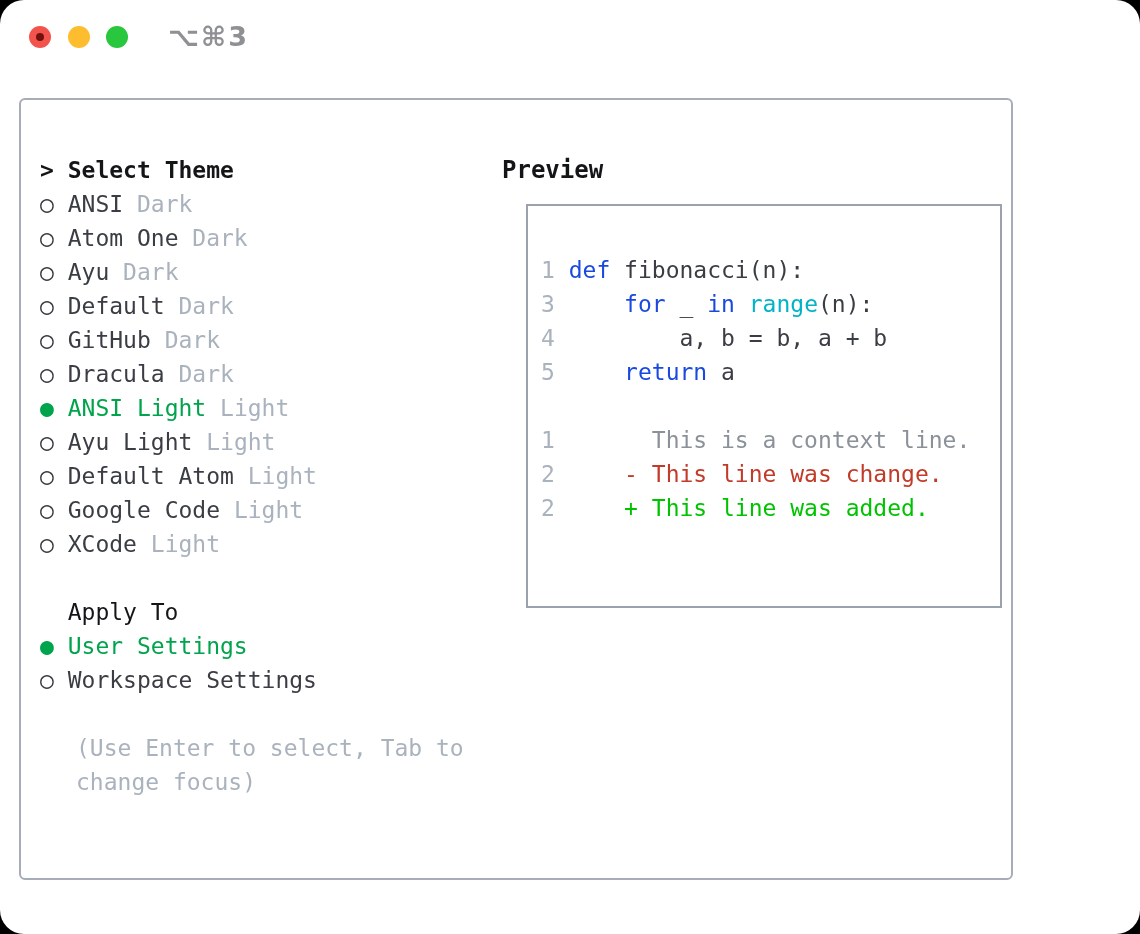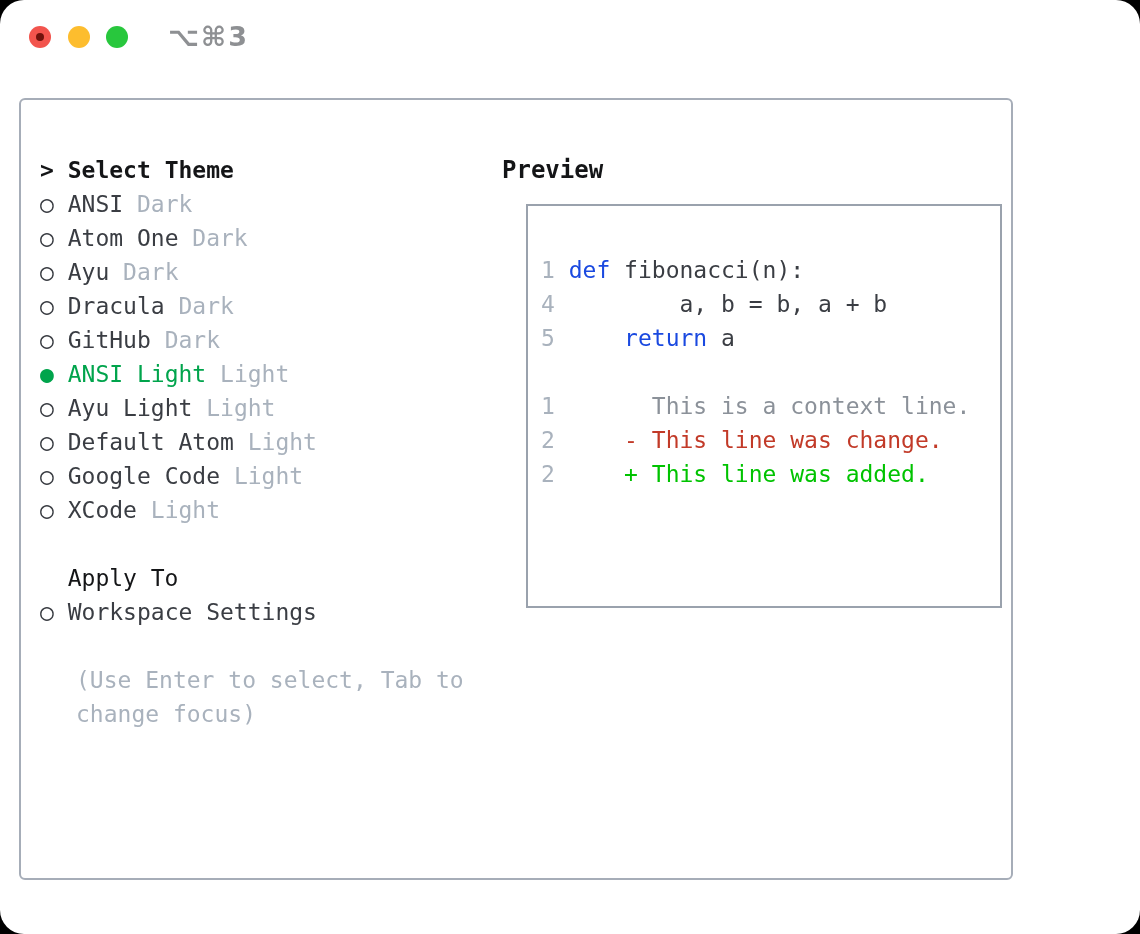--- a/index.html
+++ b/index.html
@@ -69,38 +69,41 @@
     <button class="tl-btn tl-zoom"></button>
     <div class="win-title">⌥⌘3</div>
   </div>
 
   <div class="panel">
     <div class="left-col" id="left-col">
         <div class="row hdr"><span>&gt; </span><span>Select Theme</span></div>
         <div class="row"><span class="bullet">○ </span><span class="tname">ANSI </span><span class="variant">Dark</span></div>
         <div class="row"><span class="bullet">○ </span><span class="tname">Atom One </span><span class="variant">Dark</span></div>
         <div class="row"><span class="bullet">○ </span><span class="tname">Ayu </span><span class="variant">Dark</span></div>
+        <div class="row"><span class="bullet">○ </span><span class="tname">Default </span><span class="variant">Dark</span></div>
+        <div class="row"><span class="bullet">○ </span><span class="tname">GitHub </span><span class="variant">Dark</span></div>
         <div class="row"><span class="bullet">○ </span><span class="tname">Dracula </span><span class="variant">Dark</span></div>
-        <div class="row"><span class="bullet">○ </span><span class="tname">GitHub </span><span class="variant">Dark</span></div>
         <div class="row selected"><span class="bullet">● </span><span class="tname">ANSI Light </span><span class="variant">Light</span></div>
         <div class="row"><span class="bullet">○ </span><span class="tname">Ayu Light </span><span class="variant">Light</span></div>
         <div class="row"><span class="bullet">○ </span><span class="tname">Default Atom </span><span class="variant">Light</span></div>
         <div class="row"><span class="bullet">○ </span><span class="tname">Google Code </span><span class="variant">Light</span></div>
         <div class="row"><span class="bullet">○ </span><span class="tname">XCode </span><span class="variant">Light</span></div>
         <div class="row"></div>
         <div class="row apply-hdr"><span>  Apply To</span></div>
+        <div class="row selected"><span class="bullet">● </span><span class="olabel">User Settings</span></div>
         <div class="row"><span class="bullet">○ </span><span class="olabel">Workspace Settings</span></div>
         <div class="row"></div>
         <div class="row help"><span>(Use Enter to select, Tab to</span></div>
         <div class="row help"><span>change focus)</span></div>
       </div>
     <div class="preview-title">Preview</div>
     <div class="preview-box">
       <div class="code" id="code-block">
           <div class="row"><span class="lineno">1 </span><span class="tok-kw">def</span><span class="tok-plain"> fibonacci(n):</span></div>
+          <div class="row"><span class="lineno">3 </span><span class="tok-plain">    </span><span class="tok-kw">for</span><span class="tok-plain"> _ </span><span class="tok-kw">in</span><span class="tok-plain"> </span><span class="tok-fn">range</span><span class="tok-plain">(n):</span></div>
           <div class="row"><span class="lineno">4 </span><span class="tok-plain">        a, b = b, a + b</span></div>
           <div class="row"><span class="lineno">5 </span><span class="tok-plain">    </span><span class="tok-kw">return</span><span class="tok-plain"> a</span></div>
           <div class="row"></div>
           <div class="row"><span class="lineno">1 </span><span class="tok-ctx">      This is a context line.</span></div>
           <div class="row"><span class="lineno">2 </span><span class="tok-del">    - This line was change.</span></div>
           <div class="row"><span class="lineno">2 </span><span class="tok-add">    + This line was added.</span></div>
         </div>
     </div>
   </div>
 

